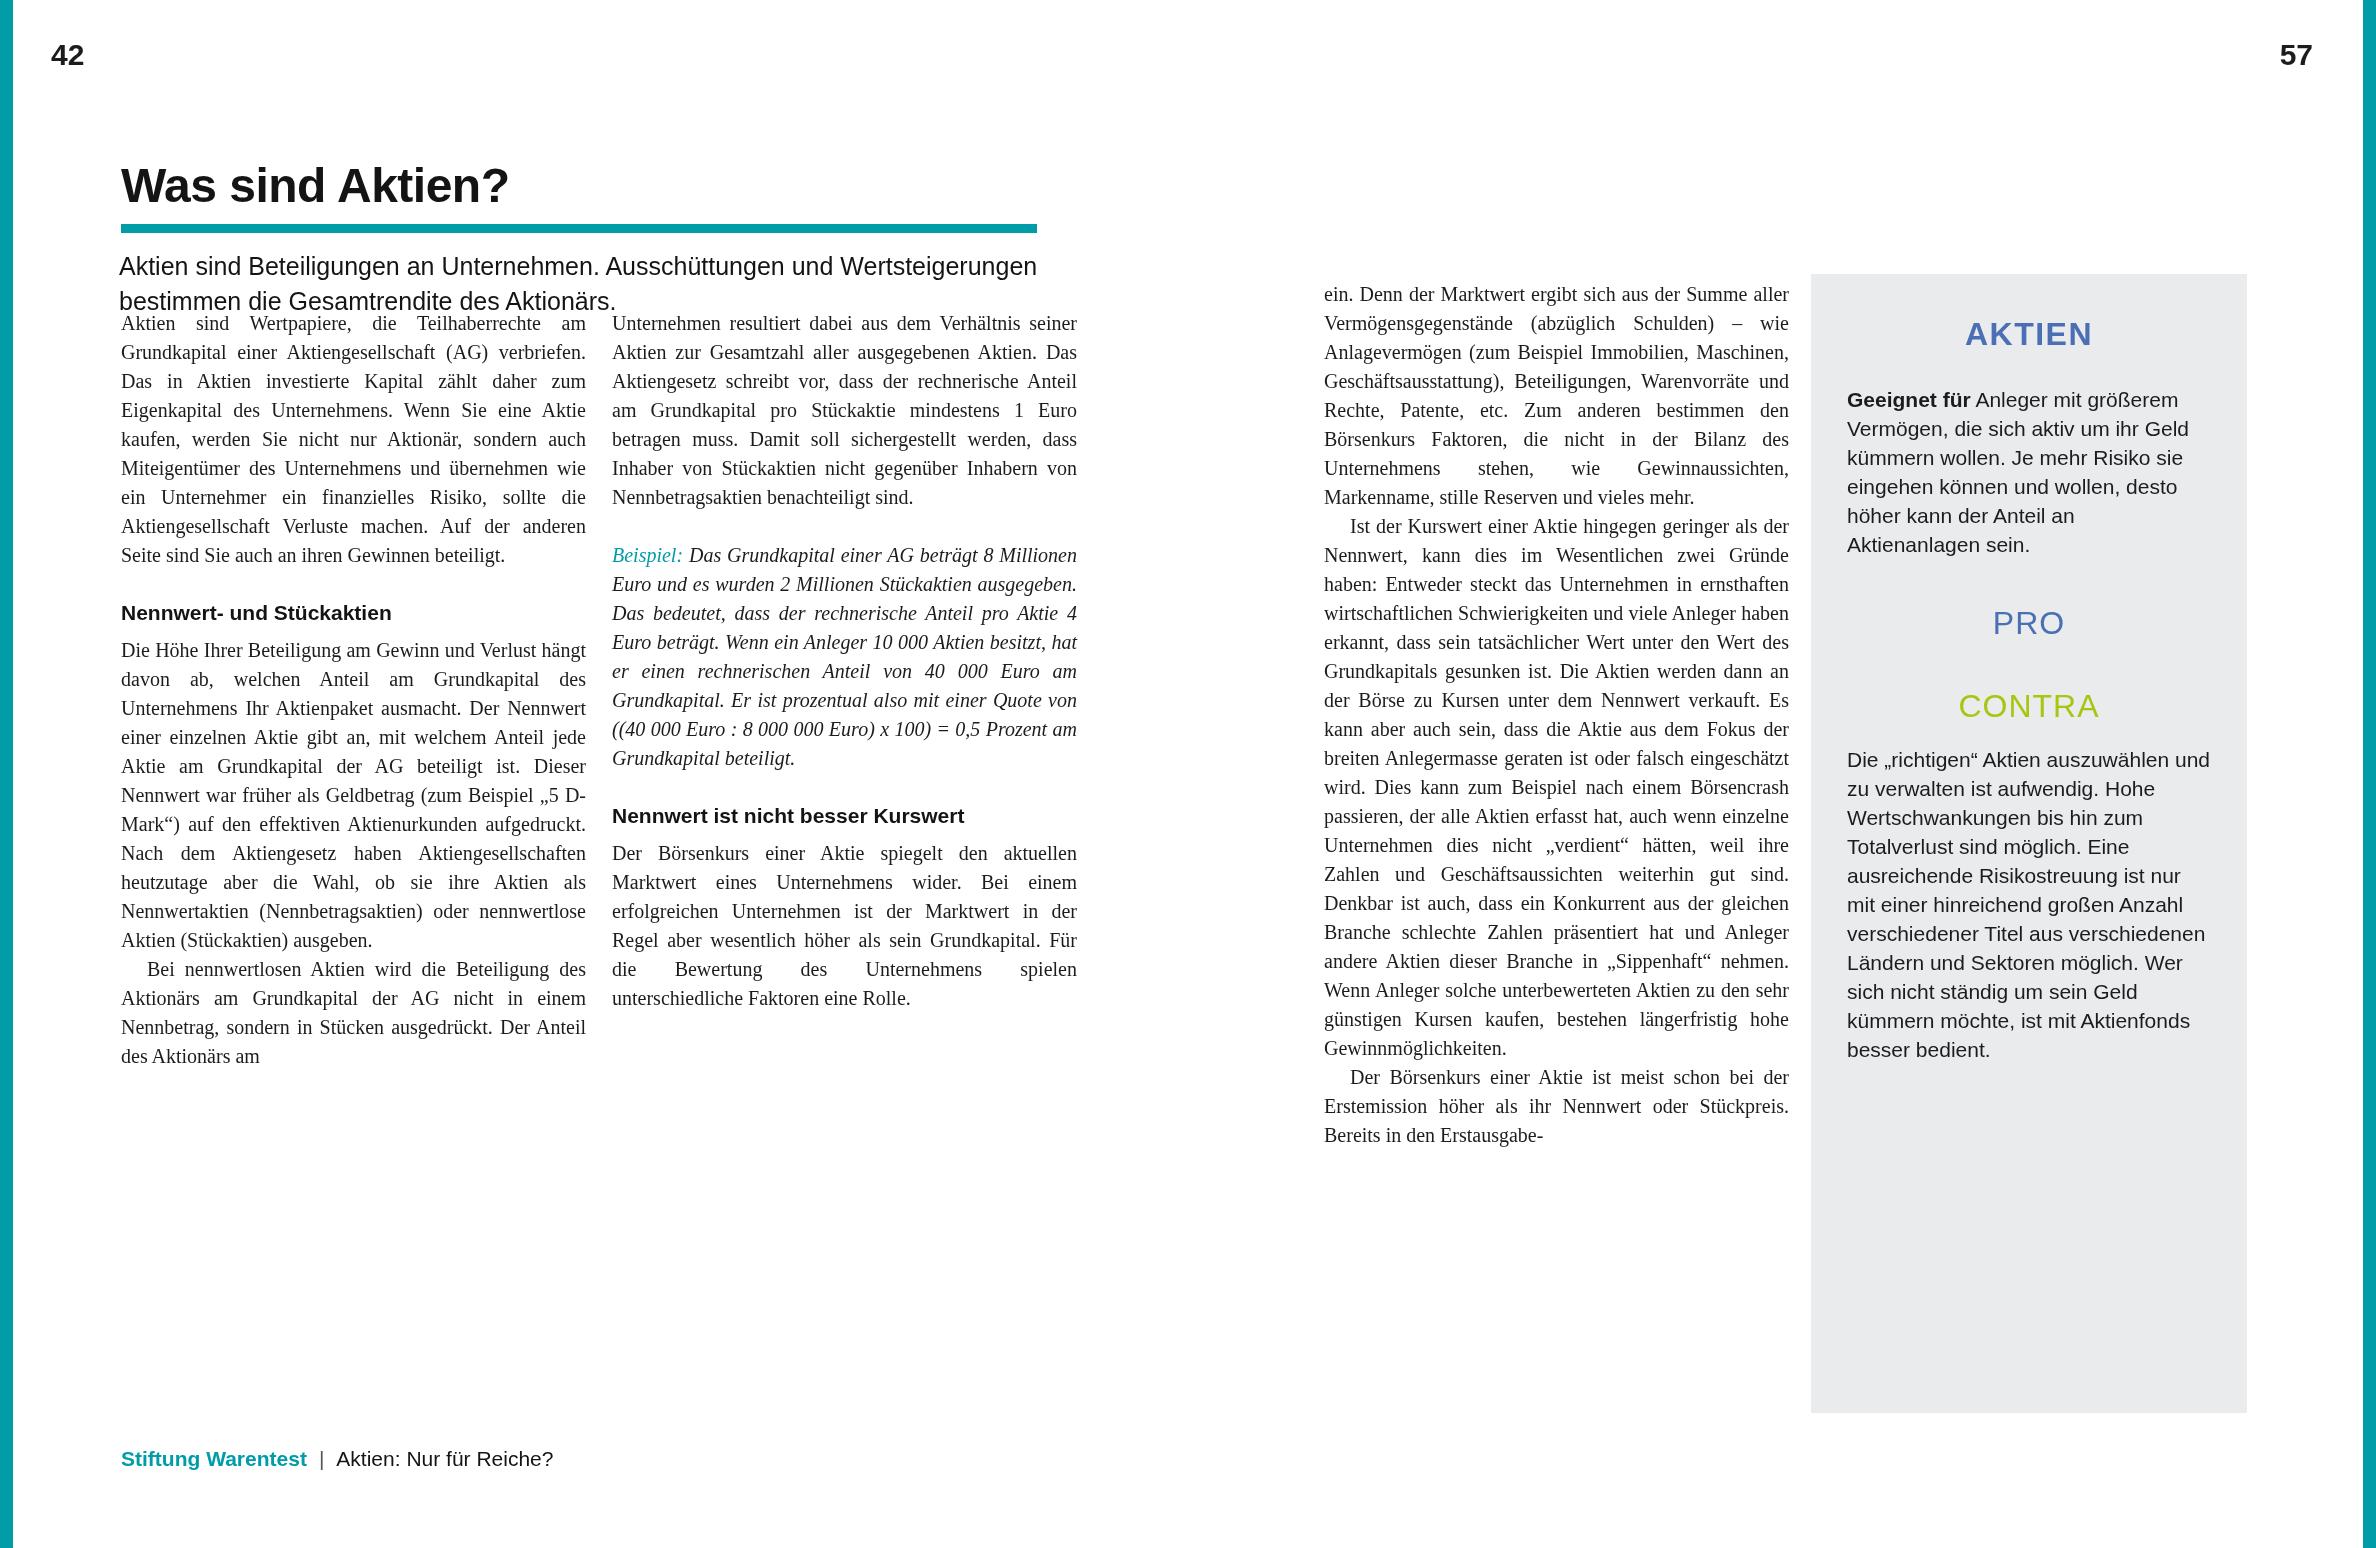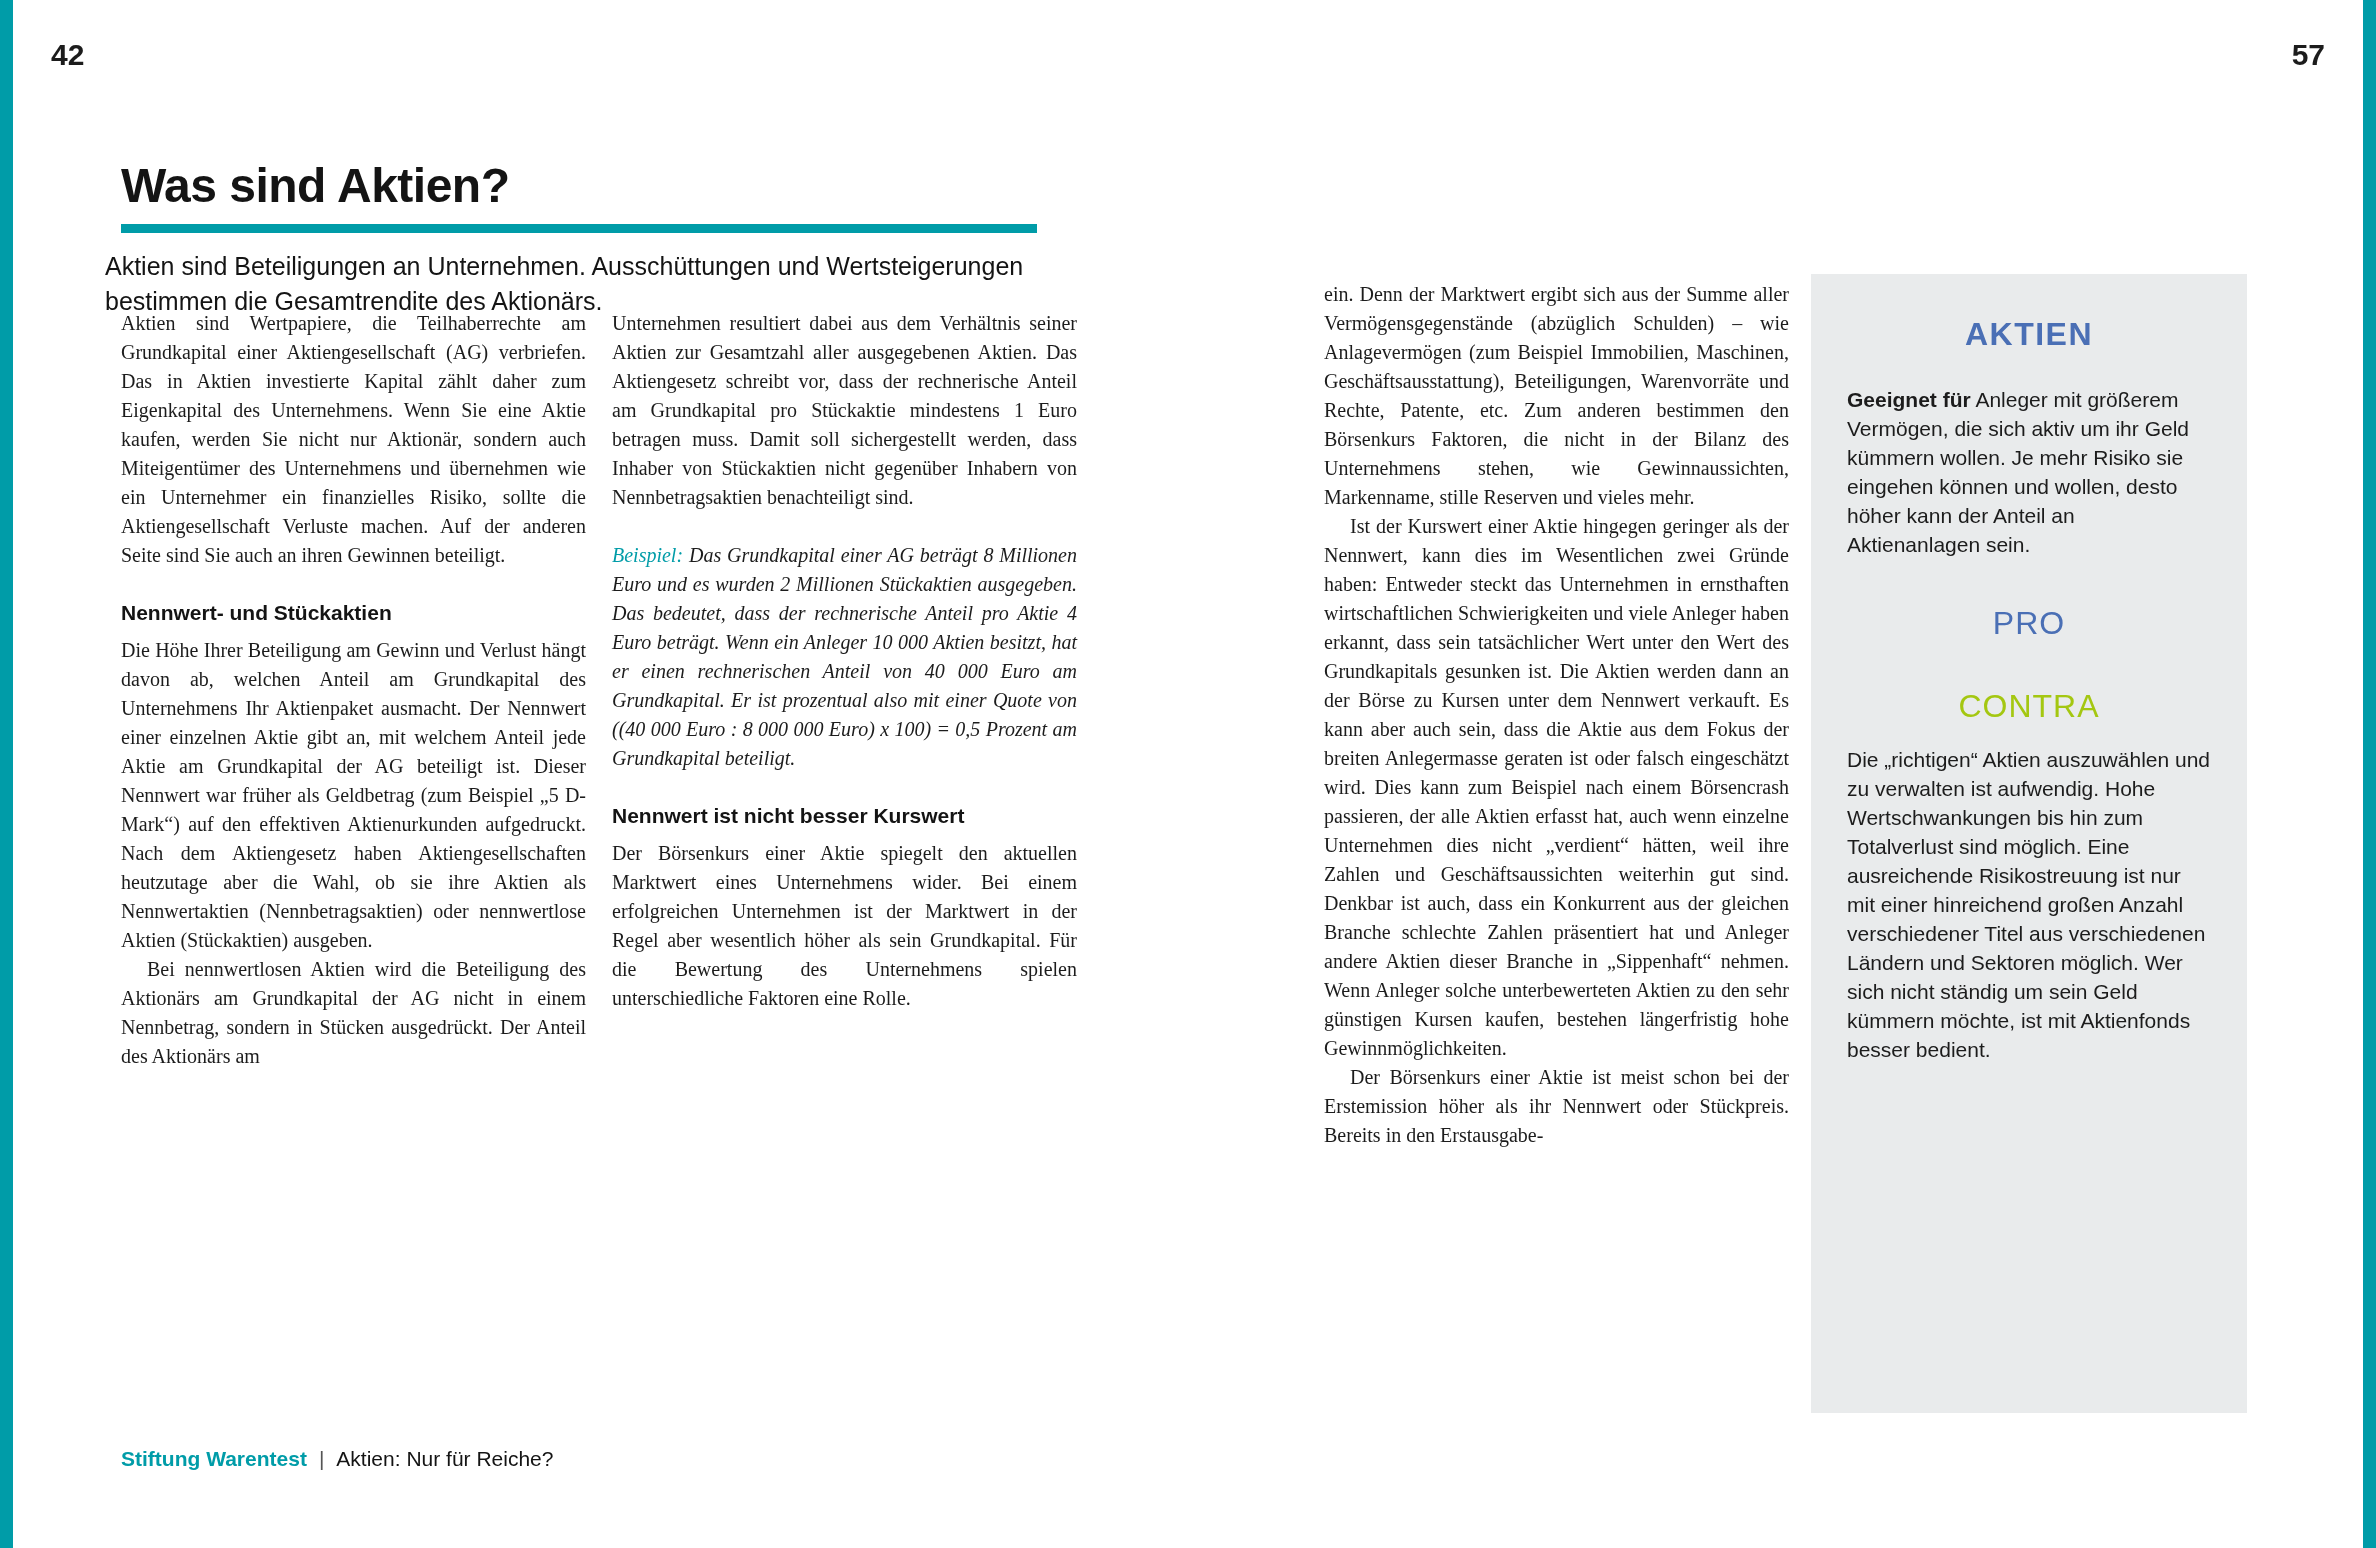--- a/index.html
+++ b/index.html
@@ -8,29 +8,29 @@
     font-family:"Liberation Serif",serif;color:#1c1c1c;overflow:hidden;
   }
   .edge-bar{position:absolute;top:0;height:1548px;width:13px;background:var(--teal,#009CA8);}
   .edge-left{left:0;}
   .edge-right{right:0;}
   .page-num{
     position:absolute;top:38px;font-family:"Liberation Sans",sans-serif;
     font-weight:bold;font-size:30px;color:#1c1c1c;
   }
   .page-num-left{left:51px;}
-  .page-num-right{right:51px;text-align:right;}
+  .page-num-right{right:63px;text-align:right;}
   .title{
     position:absolute;left:121px;top:158px;margin:0;
     font-family:"Liberation Sans",sans-serif;font-weight:bold;
     font-size:48px;letter-spacing:-0.5px;color:#141414;
   }
   .title-rule{position:absolute;left:121px;top:224px;width:916px;height:9px;background:var(--teal,#009CA8);}
   .subtitle{
-    position:absolute;left:105px;top:249px;width:941px;margin:0;
+    position:absolute;left:119px;top:249px;width:941px;margin:0;
     font-family:"Liberation Sans",sans-serif;font-size:25px;line-height:35px;color:#141414;
   }
   .col{
     position:absolute;width:465px;font-size:20px;line-height:29px;
     text-align:justify;hyphens:auto;-webkit-hyphens:auto;
   }
   .col-1{left:121px;top:309px;}
   .col-2{left:612px;top:309px;}
   .col-3{left:1324px;top:280px;}
   .body-para{margin:0;}

